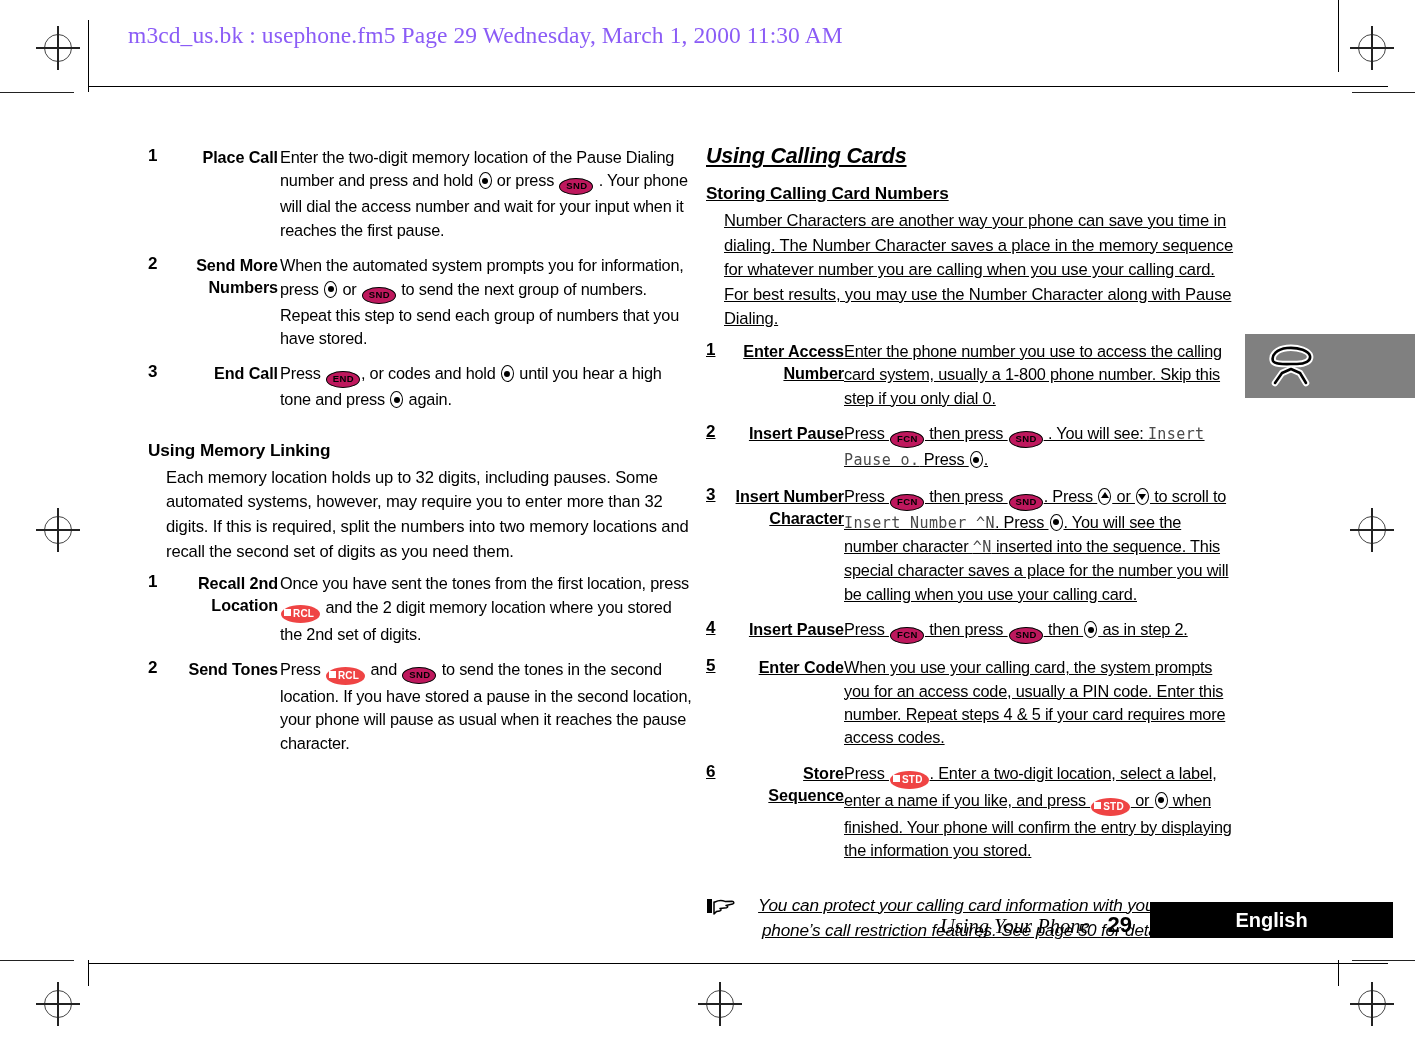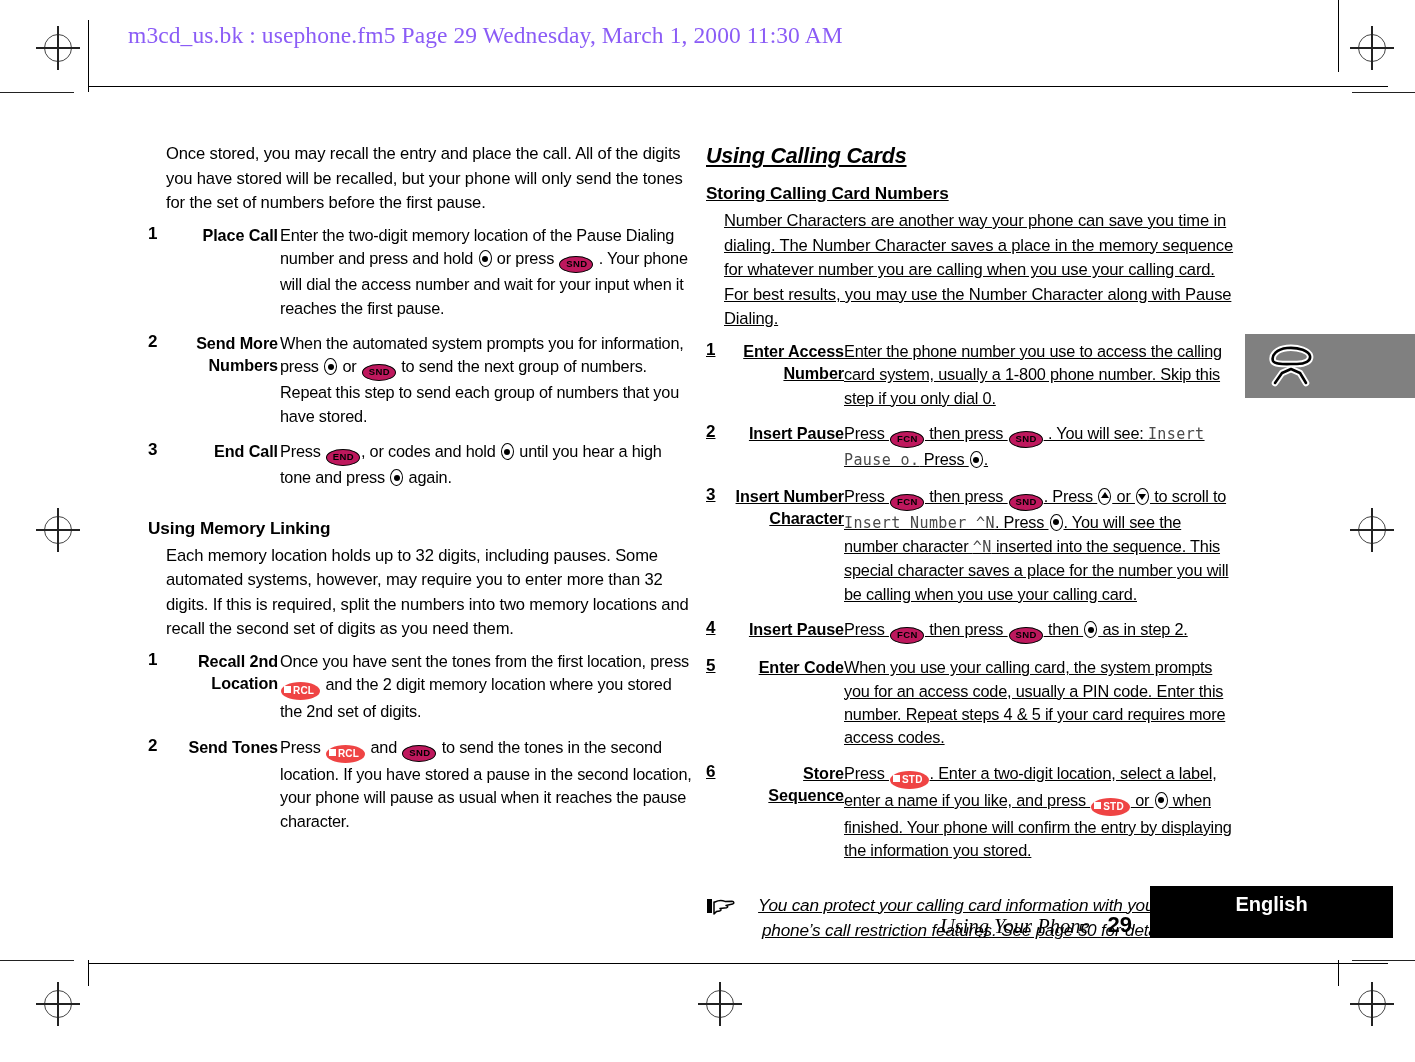--- a/index.html
+++ b/index.html
@@ -251,21 +251,21 @@
     font-size: 22px;
     font-weight: bold;
     margin-right: 18px;
   }
   .foot-lang {
     background: #000;
     color: #fff;
     font-size: 20px;
     font-weight: bold;
     width: 243px;
-    height: 52px;
+    height: 36px;
     line-height: 36px;
     text-align: center;
   }
   .footer-rule {
     position: absolute;
     left: 88px; top: 963px; width: 1300px; height: 1.1px;
     background: #000;
   }
   .vrule { position: absolute; background: #000; width: 1.1px; }
 </style>
@@ -318,21 +318,20 @@
 <div class="vrule" style="left:88px; top:960px; height:26px;"></div>
 <div class="vrule" style="left:1338px; top:960px; height:26px;"></div>
 
 <div class="doc-header">m3cd_us.bk : usephone.fm5  Page 29  Wednesday, March 1, 2000  11:30 AM</div>
 <div class="header-rule"></div>
 
 <div class="page">
 
   <div class="col col-left">
 
-    <p class="body">Once stored, you may recall the entry and place the call. All of the digits you have stored will be recalled, but your phone will only send the tones for the set of numbers before the first pause.</p>
 
     <table class="steps">
       <tbody>
           <tr>
         <td class="num">1</td>
         <td class="term">Place Call</td>
         <td class="desc"><span>Enter the two-digit memory location of the Pause Dialing number and press and hold </span><span class="key-sel"></span><span> or press </span><span class="key">SND</span><span> . Your phone will dial the access number and wait for your input when it reaches the first pause.</span></td>
       </tr>
       <tr>
         <td class="num">2</td>

